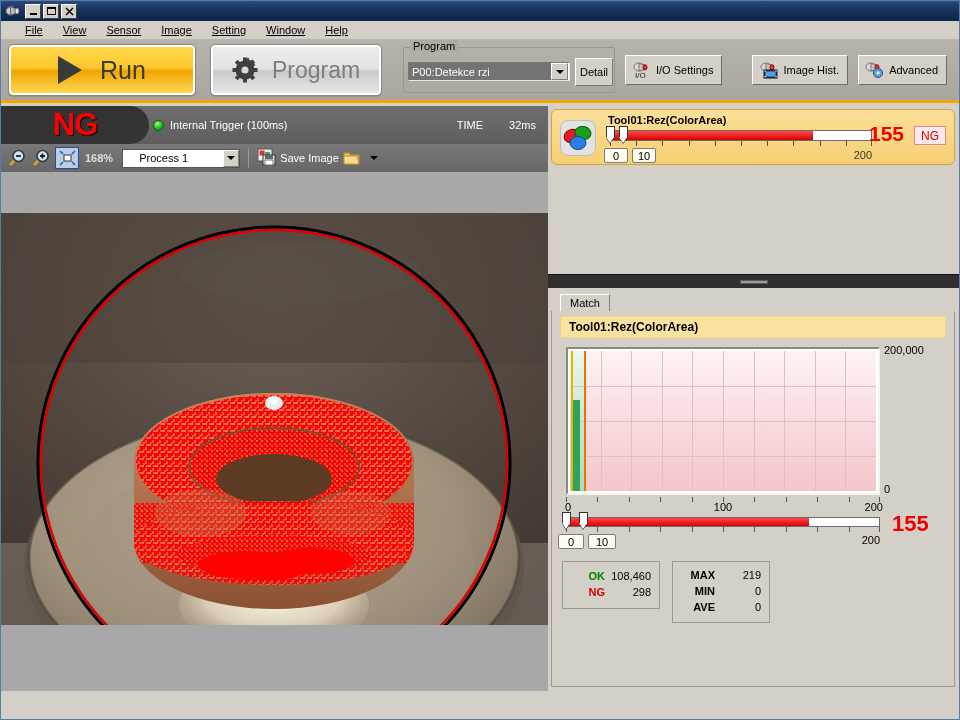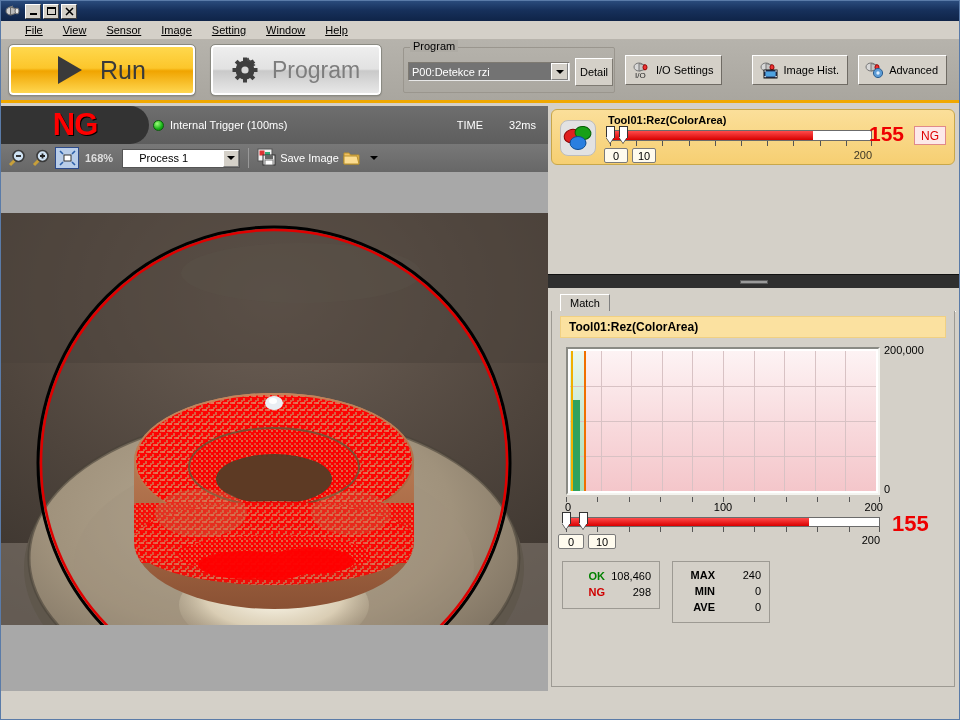--- a/index.html
+++ b/index.html
@@ -637,21 +637,21 @@
         </div>
         <div class="statrow">
           <span class="k" style="color:#d00000">NG</span>
           <span class="v">298</span>
         </div>
       </div>
 
       <div class="statbox" style="left:120px; top:250px; width:98px; height:62px">
         <div class="statrow" style="margin-top:5px">
           <span class="k">MAX</span>
-          <span class="v">240</span>
+          <span class="v">219</span>
         </div>
         <div class="statrow">
           <span class="k">MIN</span>
           <span class="v">0</span>
         </div>
         <div class="statrow">
           <span class="k">AVE</span>
           <span class="v">0</span>
         </div>
       </div>

